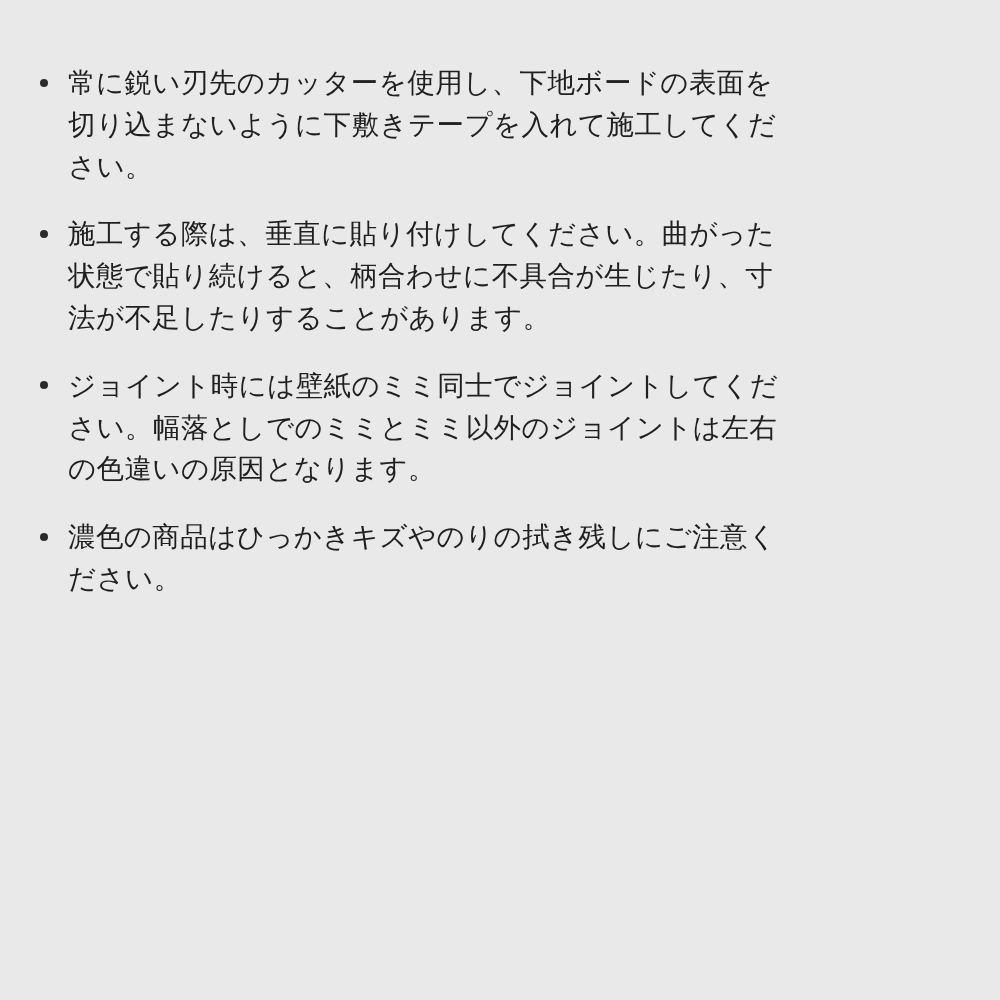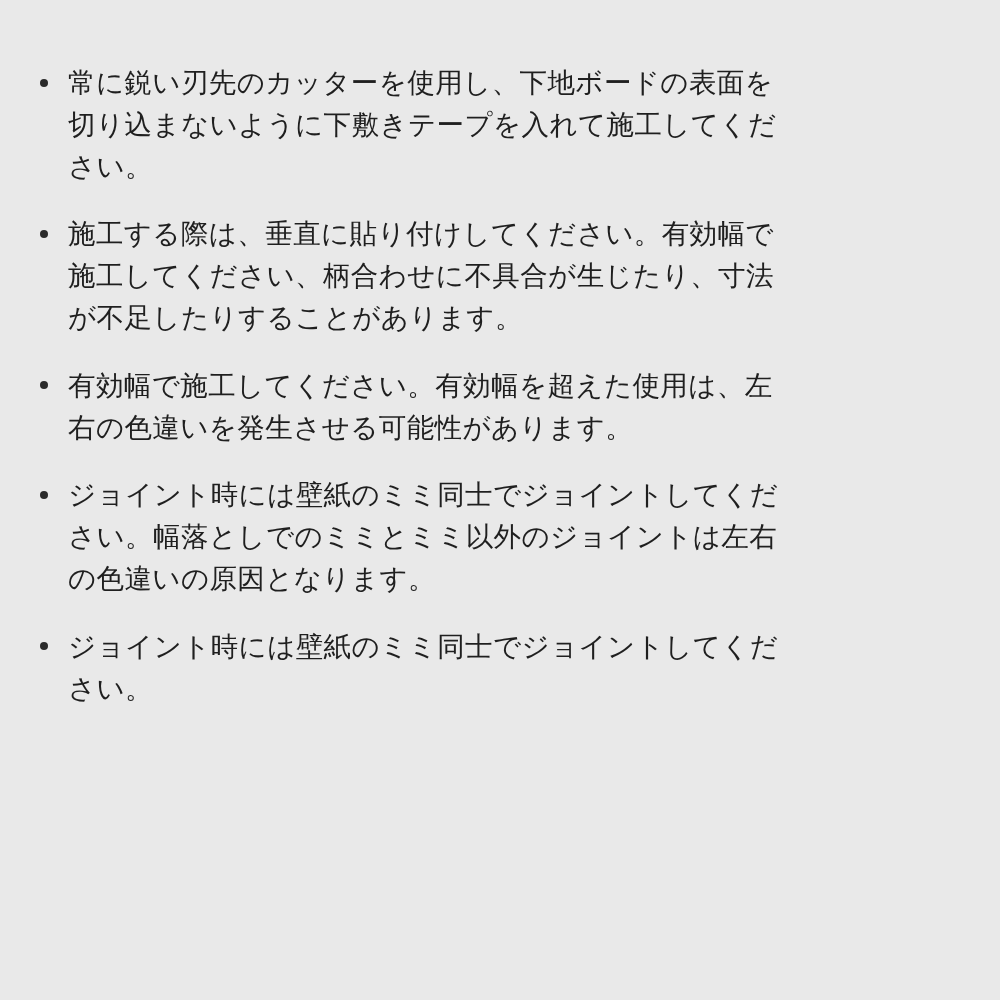--- a/index.html
+++ b/index.html
@@ -57,28 +57,24 @@
 <body>
 
 <div class="page">
   <ul class="notes-list">
     <li class="note-item">
       <span class="bullet"></span>
       <span class="note-text">常に鋭い刃先のカッターを使用し、下地ボードの表面を切り込まないように下敷きテープを入れて施工してください。</span>
     </li>
     <li class="note-item">
       <span class="bullet"></span>
-      <span class="note-text">施工する際は、垂直に貼り付けしてください。有効幅で施工してください、柄合わせに不具合が生じたり、寸法が不足したりすることがあります。</span>
-    </li>
-    <li class="note-item">
-      <span class="bullet"></span>
-      <span class="note-text">有効幅で施工してください。有効幅を超えた使用は、左右の色違いを発生させる可能性があります。</span>
+      <span class="note-text">施工する際は、垂直に貼り付けしてください。曲がった状態で貼り続けると、柄合わせに不具合が生じたり、寸法が不足したりすることがあります。</span>
     </li>
     <li class="note-item">
       <span class="bullet"></span>
       <span class="note-text">ジョイント時には壁紙のミミ同士でジョイントしてください。幅落としでのミミとミミ以外のジョイントは左右の色違いの原因となります。</span>
     </li>
     <li class="note-item">
       <span class="bullet"></span>
-      <span class="note-text">ジョイント時には壁紙のミミ同士でジョイントしてください。</span>
+      <span class="note-text">濃色の商品はひっかきキズやのりの拭き残しにご注意ください。</span>
     </li>
   </ul>
 </div>
 
 </body></html>

